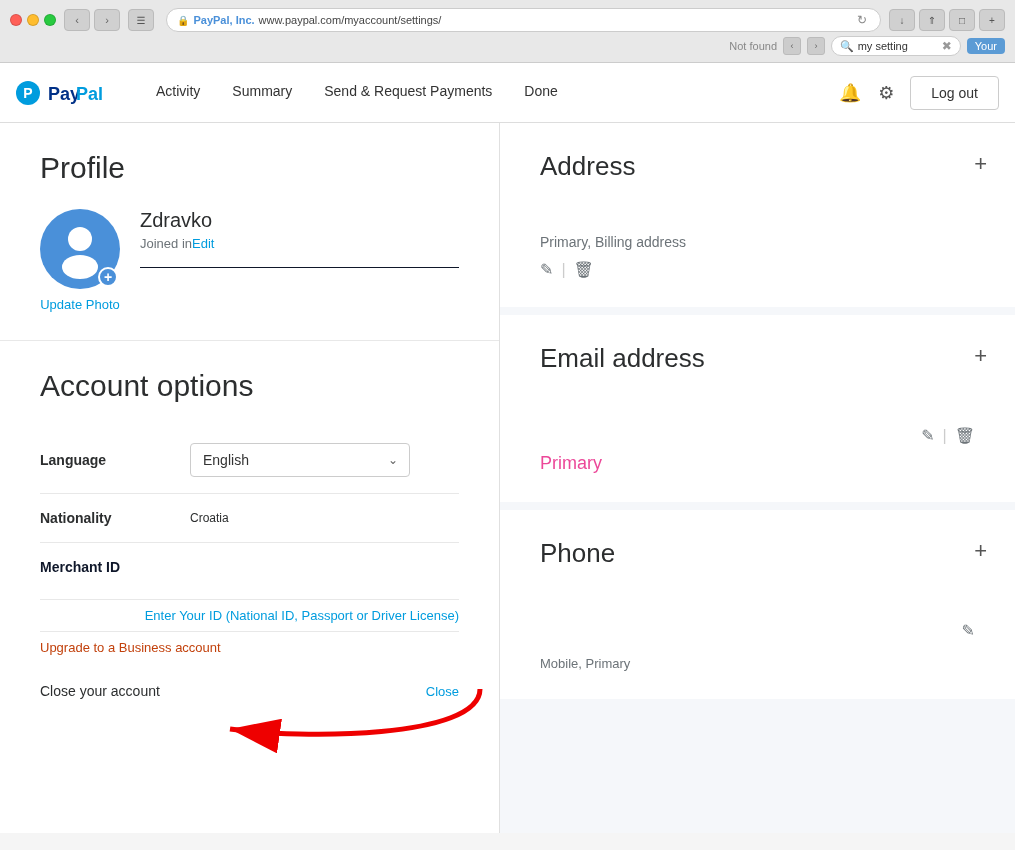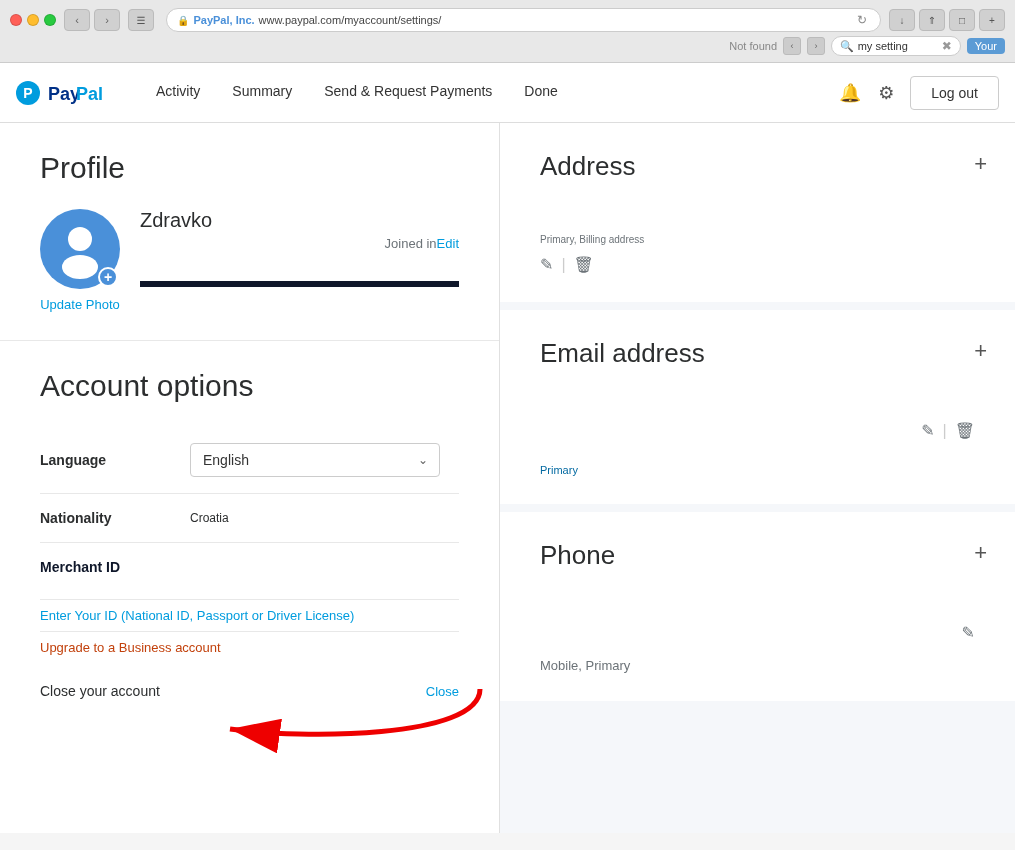--- a/index.html
+++ b/index.html
@@ -258,24 +258,24 @@
     .profile-info {
       flex: 1;
     }
     .profile-name {
       font-size: 20px;
       color: #2c2e2f;
       margin-bottom: 4px;
     }
     .profile-meta {
       display: flex;
-      justify-content: flex-end;
-      align-items: center;
-      border-bottom: 6px solid #0f172a;
-      padding-bottom: 30px;
+      justify-content: flex-start;
+      align-items: center;
+      border-bottom: 1px solid #0f172a;
+      padding-bottom: 16px;
     }
     .profile-joined {
       color: #6c7378;
       font-size: 13px;
     }
     .edit-link {
       color: #009cde;
       font-size: 13px;
       cursor: pointer;
     }
@@ -296,21 +296,21 @@
       color: #2c2e2f;
       width: 150px;
       flex-shrink: 0;
     }
     .options-value {
       font-size: 12px;
       color: #2c2e2f;
     }
     .language-select {
       position: relative;
-      width: 250px;
+      width: 220px;
     }
     .language-select select {
       width: 100%;
       padding: 8px 36px 8px 12px;
       border: 1px solid #ccc;
       border-radius: 4px;
       background: white;
       font-size: 14px;
       color: #333;
       appearance: none;
@@ -338,20 +338,21 @@
       padding-bottom: 8px;
     }
     .merchant-link {
       color: #009cde;
       font-size: 13px;
       cursor: pointer;
       display: block;
       padding: 8px 0;
       border-bottom: 1px solid #e8e8e8;
       width: 100%;
+      text-align: right;
     }
     .upgrade-link {
       color: #c2410c;
       font-size: 13px;
       cursor: pointer;
       display: block;
       padding: 8px 0;
     }
     .close-row {
       display: flex;
@@ -386,41 +387,41 @@
     .plus-icon {
       position: absolute;
       top: 28px;
       right: 28px;
       font-size: 22px;
       color: #555;
       cursor: pointer;
     }
     .address-meta {
       color: #6c7378;
-      font-size: 10px;
+      font-size: 14px;
       margin-bottom: 10px;
     }
     .action-icons {
       display: flex;
       align-items: center;
       gap: 8px;
       font-size: 16px;
       color: #555;
     }
     .action-icon {
       cursor: pointer;
       color: #6c7378;
     }
     .divider-char {
       color: #ccc;
     }
     .email-primary {
-      color: #0369a1;
-      font-size: 11px;
-      margin-top: 24px;
+      color: #ec4899;
+      font-size: 18px;
+      margin-top: 8px;
     }
     .phone-meta {
       color: #6c7378;
       font-size: 13px;
       margin-top: 16px;
     }
 
     
     .arrow-wrapper {
       position: relative;

